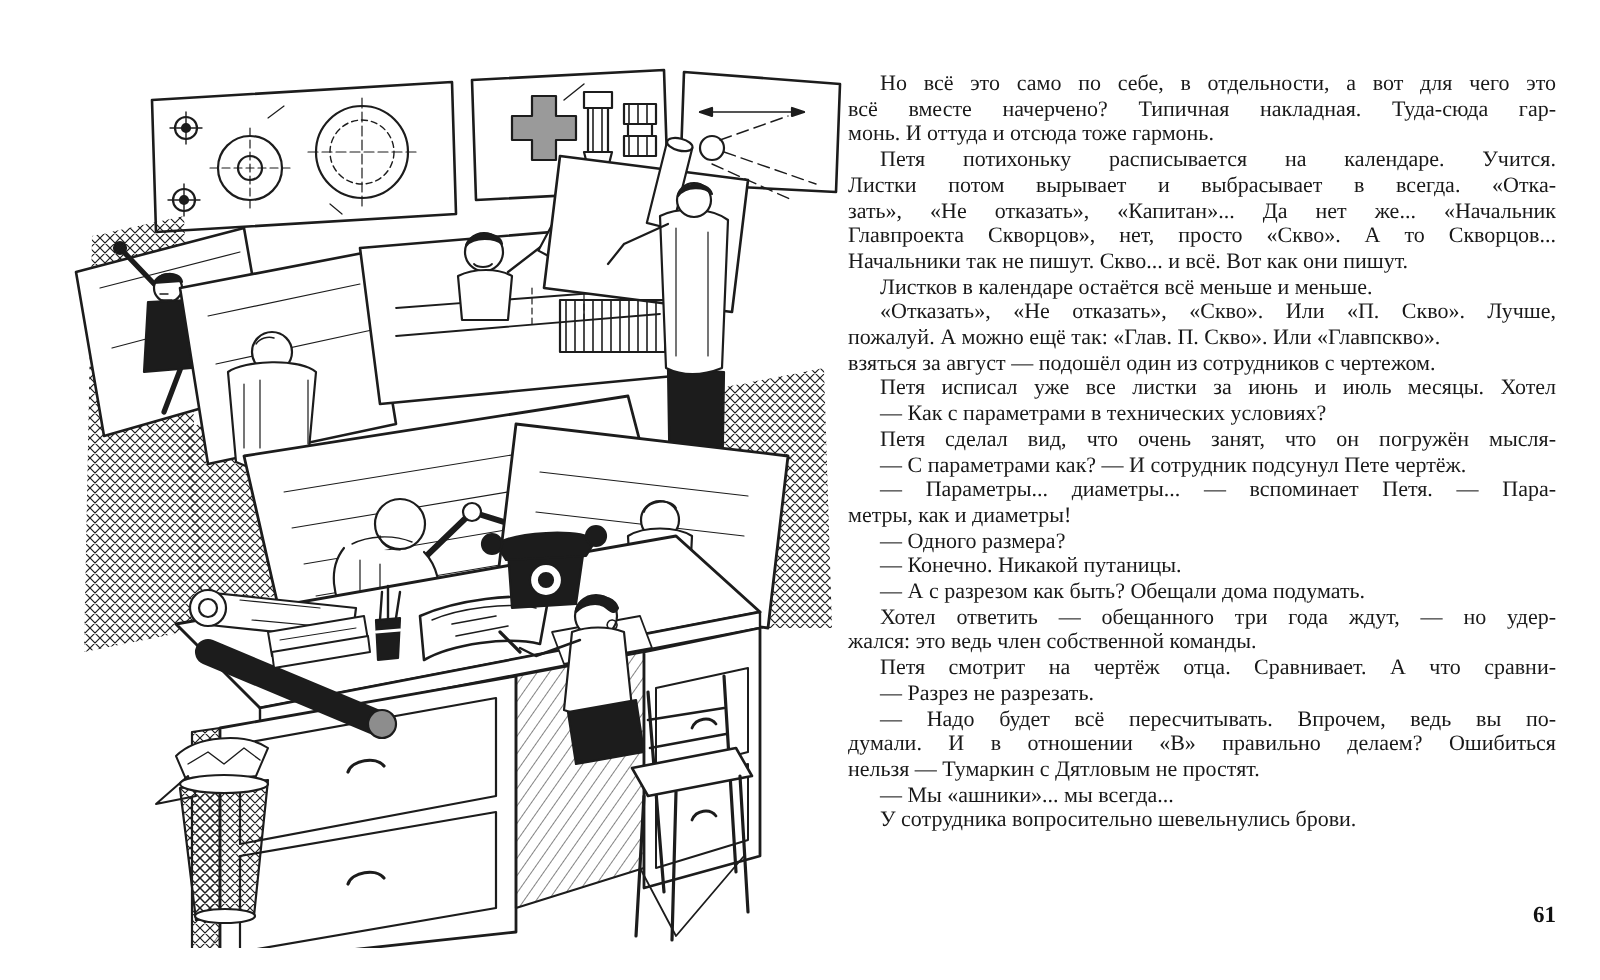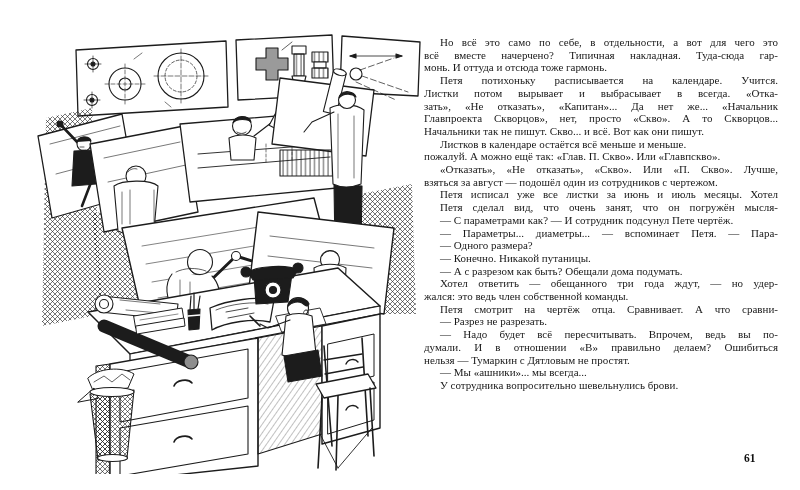--- a/index.html
+++ b/index.html
@@ -8,21 +8,21 @@
         font-family:"Liberation Serif","DejaVu Serif",serif;color:#161616;}
   .illustration{position:absolute;left:30px;top:14px;width:392px;height:460px;}
   .illustration svg{width:100%;height:100%;}
   .text-column{position:absolute;left:424px;top:36px;width:354px;
         font-size:11px;line-height:12.7px;color:#191919;}
   .para{margin:0;}
   .line{text-align:justify;text-align-last:left;white-space:normal;}
   .line.just{text-align-last:justify;}
   .line.first{text-indent:16px;}
   .page-number{position:absolute;left:744px;top:452px;width:34px;
-        font-size:11.5px;font-weight:bold;text-align:left;color:#111;}
+        font-size:11.5px;font-weight:bold;text-align:right;color:#111;}
   svg *{vector-effect:non-scaling-stroke;}
 </style>
 </head>
 <body>
 
 <div class="page">
 
   <div class="illustration" role="img" aria-label="Black-and-white cartoon of a crowded drafting office: draftsmen bent over tilted drawing boards with pantograph arms, technical drawings pinned on the wall behind them, and in front a large desk with a telephone, rolled-up blueprints, books, a pencil cup and a tear-off calendar on which a boy, sitting on a chair, is writing; a waste basket with crumpled paper stands by the desk.">
     <svg viewBox="0 0 392 460" xmlns="http://www.w3.org/2000/svg" fill="none" stroke="#1c1c1c" stroke-width="1.1" stroke-linecap="round" stroke-linejoin="round">
       <defs>
@@ -270,35 +270,39 @@
         <div class="line first just">Петя потихоньку расписывается на календаре. Учится.</div>
         <div class="line just">Листки потом вырывает и выбрасывает в всегда. «Отка-</div>
         <div class="line just">зать», «Не отказать», «Капитан»... Да нет же... «Начальник</div>
         <div class="line just">Главпроекта Скворцов», нет, просто «Скво». А то Скворцов...</div>
         <div class="line">Начальники так не пишут. Скво... и всё. Вот как они пишут.</div>
       </div>
       <div class="para">
         <div class="line first">Листков в календаре остаётся всё меньше и меньше.</div>
       </div>
       <div class="para">
+        <div class="line first just">«Отказать», «Не отказать», «Скво». Или «П. Скво». Лучше,</div>
         <div class="line">пожалуй. А можно ещё так: «Глав. П. Скво». Или «Главпскво».</div>
-        <div class="line first just">«Отказать», «Не отказать», «Скво». Или «П. Скво». Лучше,</div>
       </div>
       <div class="para">
         <div class="line">взяться за август — подошёл один из сотрудников с чертежом.</div>
         <div class="line first just">Петя исписал уже все листки за июнь и июль месяцы. Хотел</div>
       </div>
       <div class="para">
+        <div class="line first">— Как с параметрами в технических условиях?</div>
+      </div>
+      <div class="para">
         <div class="line first just">Петя сделал вид, что очень занят, что он погружён мысля-</div>
       </div>
       <div class="para">
         <div class="line first">— С параметрами как? — И сотрудник подсунул Пете чертёж.</div>
       </div>
       <div class="para">
         <div class="line first just">— Параметры... диаметры... — вспоминает Петя. — Пара-</div>
+        <div class="line">метры, как и диаметры!</div>
       </div>
       <div class="para">
         <div class="line first">— Одного размера?</div>
       </div>
       <div class="para">
         <div class="line first">— Конечно. Никакой путаницы.</div>
       </div>
       <div class="para">
         <div class="line first">— А с разрезом как быть? Обещали дома подумать.</div>
       </div>

